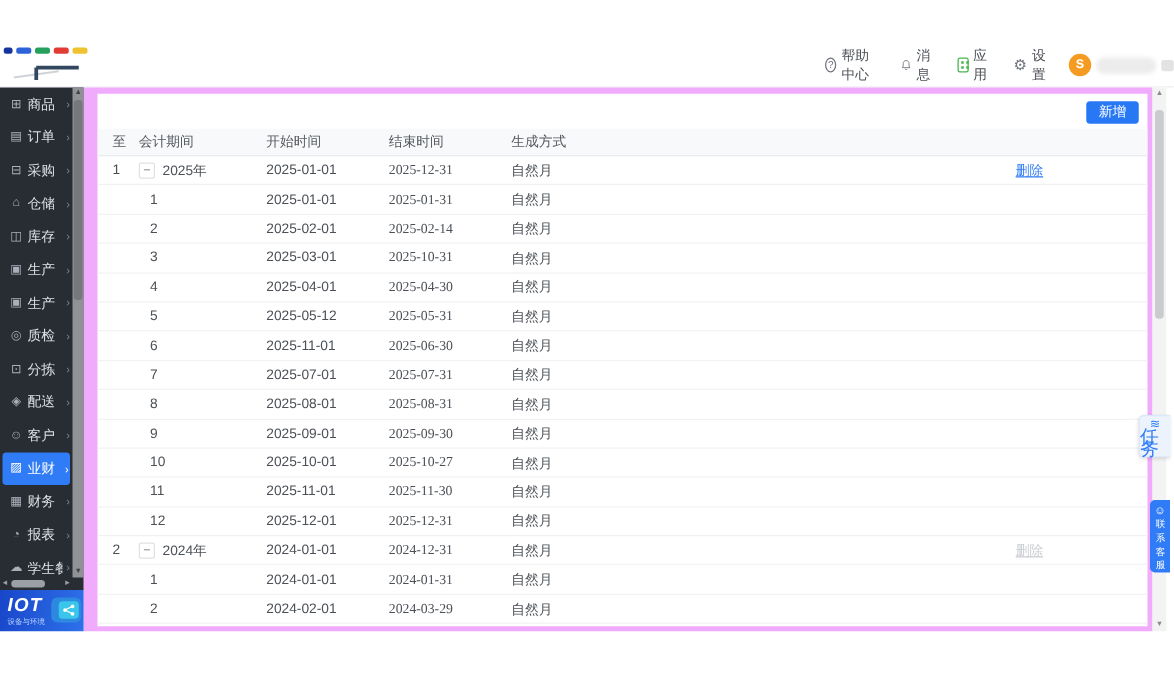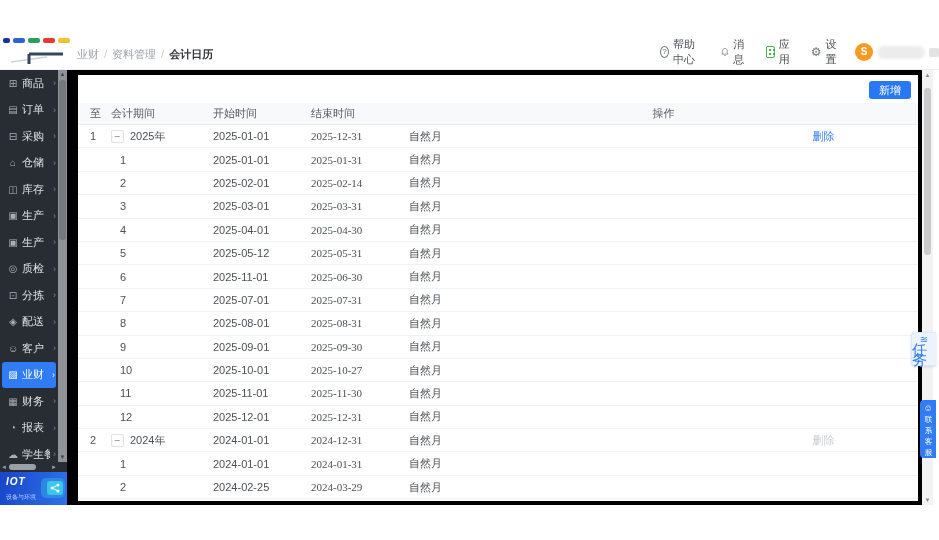--- a/index.html
+++ b/index.html
@@ -40,41 +40,41 @@
   .side-vscroll .arr { width:9px; height:9px; font-size:6px; line-height:9px; text-align:center; color:#3f4247; }
   .side-vscroll .arr.down { position:absolute; bottom:0; }
   .side-vthumb { position:absolute; left:1px; top:10px; width:7px; height:160px; background:#75787c; border-radius:3px; }
   .side-hscroll { position:absolute; left:0; bottom:0; width:58px; height:10px; background:#282d34; }
   .side-hscroll .arr { position:absolute; top:0; width:8px; font-size:7px; line-height:10px; color:#9aa0a6; text-align:center; }
   .side-hscroll .arr.right { right:0; }
   .side-hthumb { position:absolute; left:9px; top:2px; width:27px; height:6px; background:#9aa0a6; border-radius:3px; }
 
   
   .iot { position:absolute; left:0; top:472px; width:67px; height:33px; background:linear-gradient(100deg,#1846c9,#2e71ea); overflow:hidden; }
-  .iot-title { position:absolute; left:6px; top:4px; font-size:10px; font-weight:bold; font-style:italic; color:#fff; letter-spacing:1px; }
+  .iot-title { position:absolute; left:6px; top:4px; font-size:15px; font-weight:bold; font-style:italic; color:#fff; letter-spacing:1px; }
   .iot-sub { position:absolute; left:6px; top:21px; font-size:6px; color:#b7d2ff; }
   .iot-cloud { position:absolute; right:2px; top:6px; width:24px; height:20px; background:#2e8fe0; border-radius:5px; opacity:.85; }
   .iot-share { position:absolute; right:4px; top:9px; width:16px; height:14px; background:#39c6ea; border-radius:3px; }
 
   
-  .content { position:absolute; left:67px; top:70px; width:855px; height:435px; background:#000000; }
+  .content { position:absolute; left:67px; top:70px; width:855px; height:435px; background:#f0abfc; }
   .card { position:absolute; left:11px; top:5px; width:840px; height:426px; background:#fff; overflow:hidden; }
   .add-btn { position:absolute; right:7px; top:6px; height:18px; background:#2878f6; color:#fff; font-size:11px; line-height:18px; padding:0 10px; border:none; border-radius:3px; cursor:pointer; font-family:inherit; }
   .tbl { position:absolute; left:0; top:28px; width:840px; }
   .trow { display:flex; align-items:center; height:23.4px; border-bottom:1px solid #f1f2f4; font-size:11px; color:#4b5056; }
   .trow.thead { height:22px; background:#f8f9fb; border-bottom:1px solid #e9ebee; color:#55595f; }
   .c-no { width:33px; padding-left:12px; flex:none; }
   .c-period { width:102px; flex:none; display:flex; align-items:center; }
   .c-start { width:98px; flex:none; }
   .c-end { width:98px; flex:none;font-family:Liberation Serif, serif; }
   .c-method { width:320px; flex:none; }
   .c-op { flex:1; text-align:center; }
   .collapse-box { display:inline-block; width:13px; height:13px; line-height:11px; text-align:center; border:1px solid #dfe1e5; border-radius:2px; background:#fff; color:#7a7f85; font-size:10px; margin-right:6px; cursor:pointer; flex:none; }
   .period-text.child { padding-left:9px; color:#4b5056; }
-  .del-link { color:#2f7cf6; cursor:pointer; }
+  .del-link { color:#2f7cf6; cursor:pointer;text-decoration:underline; }
   .del-link.disabled { color:#c9ccd1; cursor:default; }
 
   
   .scroll-main { position:absolute; left:922px; top:70px; width:11px; height:435px; background:#f3f3f3; }
   .scroll-main .arr { width:11px; height:10px; font-size:6px; line-height:10px; text-align:center; color:#8a8a8a; }
   .scroll-main .arr.down { position:absolute; bottom:0; }
   .main-thumb { position:absolute; left:2px; top:18px; width:7px; height:167px; background:#c9cbce; border-radius:3px; }
 
   
   .task-tab { position:absolute; left:911px; top:332px; width:25px; height:34px; background:#ecf3fd; border:1px solid #dbe7fa; border-right:none; border-radius:4px 0 0 4px; box-shadow:0 1px 3px rgba(0,0,0,.12); display:flex; flex-direction:column; align-items:center; justify-content:center; color:#2f7cf6; cursor:pointer; z-index:5; }
@@ -95,23 +95,20 @@
         <div class="logo-bar" style="width:7px;background:#16339e"></div>
         <div class="logo-bar" style="width:12px;background:#2d62d9"></div>
         <div class="logo-bar" style="width:12px;background:#27a05c"></div>
         <div class="logo-bar" style="width:12px;background:#e23b36"></div>
         <div class="logo-bar" style="width:12px;background:#efc32f"></div>
       </div>
       <svg class="logo-swoosh" viewBox="0 0 58 18">
         <path d="M2 14 L38 9" stroke="#cfd3d8" stroke-width="1.5" fill="none"></path>
         <path d="M20 6 L54 6 M20 6 L20 16" stroke="#33475e" stroke-width="3" fill="none"></path>
       </svg>
-    </div>
-    <div class="breadcrumb">
-      <span>业财</span><span class="sep">/</span><span>资料管理</span><span class="sep">/</span><span class="current">会计日历</span>
     </div>
     <div class="header-actions">
       <div class="h-item">
         <span class="icn-help">?</span>
         <span>帮助中心</span>
       </div>
       <div class="h-item">
         <svg width="11" height="12" viewBox="0 0 11 12">
           <path d="M5.5 1 C3.3 1 2.2 2.6 2.2 4.5 L2.2 7.2 L1.2 9 L9.8 9 L8.8 7.2 L8.8 4.5 C8.8 2.6 7.7 1 5.5 1 Z" fill="none" stroke="#70757c" stroke-width="1"></path>
           <path d="M4.3 10.3 C4.5 11 5 11.3 5.5 11.3 C6 11.3 6.5 11 6.7 10.3" fill="none" stroke="#70757c" stroke-width="1"></path>
@@ -254,21 +251,21 @@
 
   <div class="content">
     <div class="card">
       <button class="add-btn">新增</button>
       <div class="tbl">
         <div class="trow thead">
           <div class="c-no">至</div>
           <div class="c-period">会计期间</div>
           <div class="c-start">开始时间</div>
           <div class="c-end">结束时间</div>
-          <div class="c-op">操作</div>
+          <div class="c-method">生成方式</div>
         </div>
         <div>
     <div class="trow">
       <div class="c-no">1</div>
       <div class="c-period">
         <span class="collapse-box">−</span>
         <span class="period-text">2025年</span>
       </div>
       <div class="c-start">2025-01-01</div>
       <div class="c-end">2025-12-31</div>
@@ -300,21 +297,21 @@
       <div class="c-op"></div>
     </div>
 
     <div class="trow">
       <div class="c-no"></div>
       <div class="c-period">
 
         <span class="period-text child">3</span>
       </div>
       <div class="c-start">2025-03-01</div>
-      <div class="c-end">2025-03-31</div>
+      <div class="c-end">2025-10-31</div>
       <div class="c-method">自然月</div>
       <div class="c-op"></div>
     </div>
 
     <div class="trow">
       <div class="c-no"></div>
       <div class="c-period">
 
         <span class="period-text child">4</span>
       </div>
@@ -443,21 +440,21 @@
       <div class="c-method">自然月</div>
       <div class="c-op"></div>
     </div>
 
     <div class="trow">
       <div class="c-no"></div>
       <div class="c-period">
 
         <span class="period-text child">2</span>
       </div>
-      <div class="c-start">2024-02-25</div>
+      <div class="c-start">2024-02-01</div>
       <div class="c-end">2024-03-29</div>
       <div class="c-method">自然月</div>
       <div class="c-op"></div>
     </div>
   </div>
       </div>
     </div>
   </div>
 
   <div class="scroll-main">

